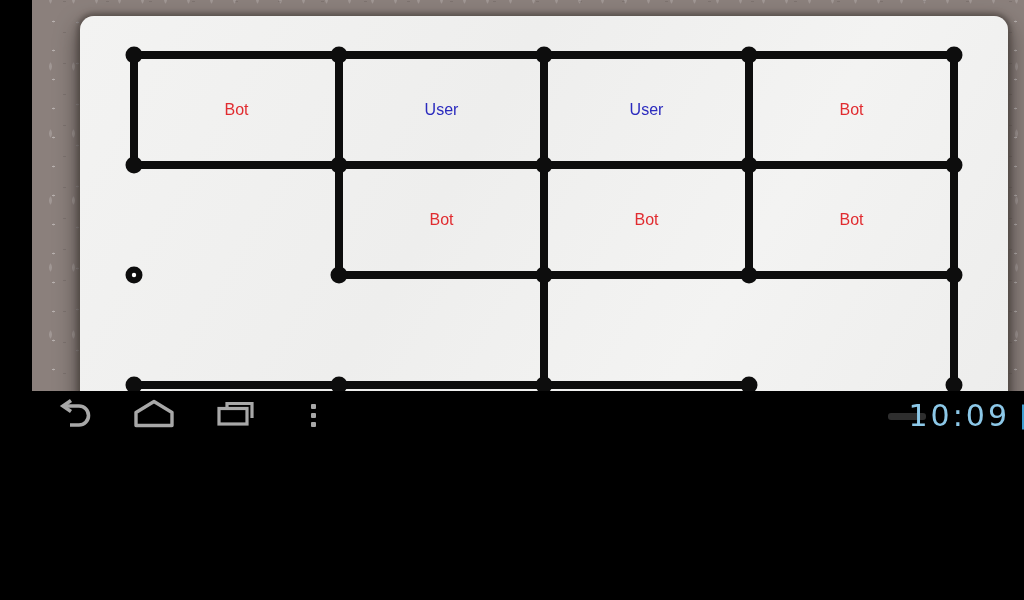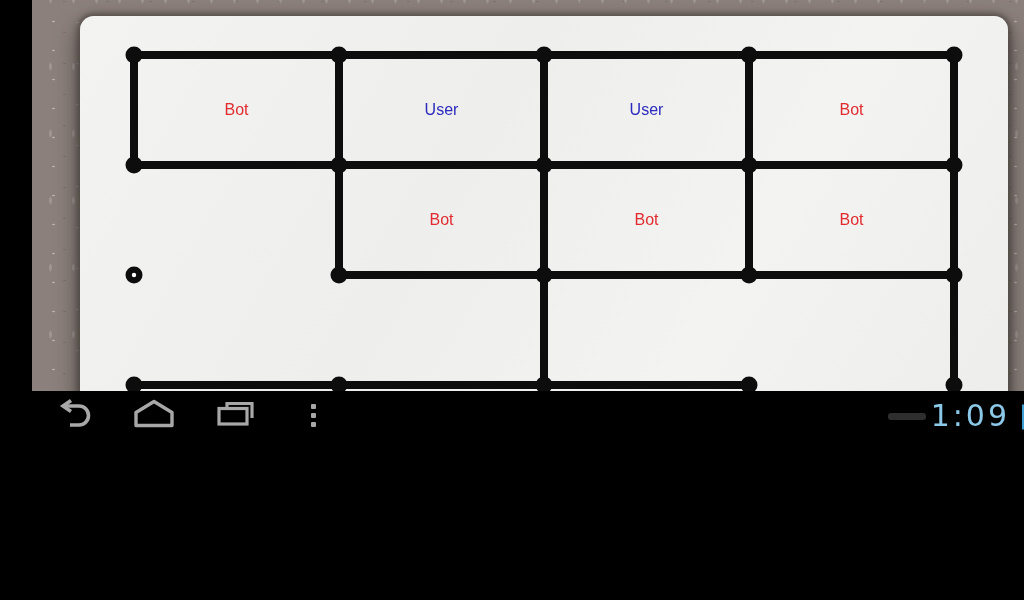--- a/index.html
+++ b/index.html
@@ -152,21 +152,21 @@
     <button class="navbtn nav-menu">
       <span class="menu-dots">
           <i></i>
           <i></i>
           <i></i>
         </span>
     </button>
 
     <div class="signal-dash"></div>
 
-    <div class="clock">1:09</div>
+    <div class="clock">10:09</div>
 
     <div class="battery">
       <svg width="18" height="29" viewBox="0 0 18 29">
         <rect x="5" y="0" width="8" height="4" fill="#7d7d7d"></rect>
         <rect x="0" y="3.5" width="18" height="25" fill="#3d9fd2"></rect>
         <path d="M10.5 6 L4.5 16.5 H8.3 L6.8 23.5 L13.5 12.8 H9.6 Z" fill="#f2f9fd" stroke="#1c5d80" stroke-width="0.8"></path>
       </svg>
     </div>
 
   </div>

